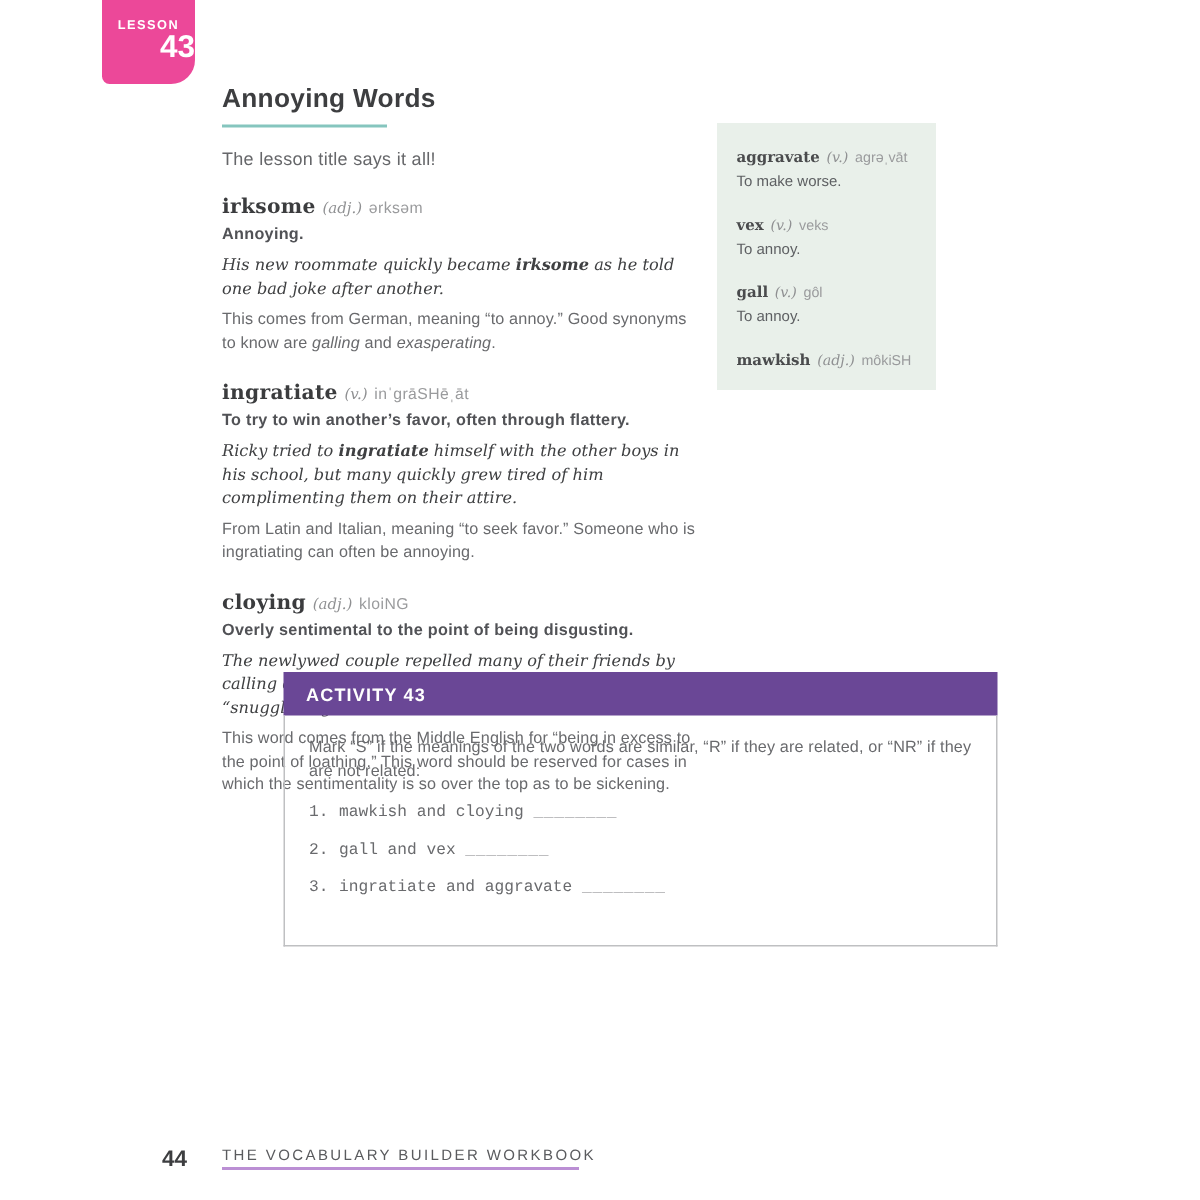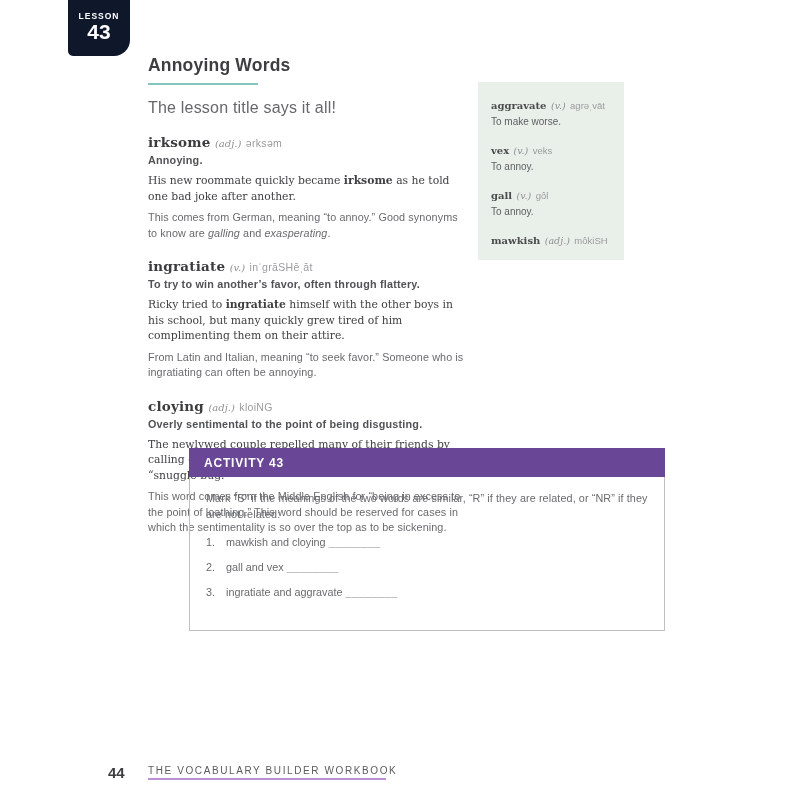--- a/index.html
+++ b/index.html
@@ -1,42 +1,42 @@
 <!DOCTYPE html>
 <html><head>
 <meta charset="utf-8">
 <style>
   html,body{margin:0;padding:0;background:#ffffff;}
   .page{position:relative;width:800px;height:800px;background:#ffffff;overflow:hidden;
         font-family:"Liberation Sans",sans-serif;}
 
   
   .lesson-badge{position:absolute;left:68px;top:0;width:62px;height:56px;
-    background:#0f172a;border-radius:0 0 16px 5px;color:#fff;text-align:center;}
+    background:#ec4899;border-radius:0 0 16px 5px;color:#fff;text-align:center;}
   .lesson-badge .lbl{display:block;margin-top:11px;font-size:8.5px;font-weight:bold;letter-spacing:1px;}
-  .lesson-badge .num{display:block;margin-top:0px;font-size:21px;font-weight:bold;line-height:22px;}
+  .lesson-badge .num{display:block;margin-top:0px;font-size:21px;font-weight:bold;line-height:22px;text-align:right;}
 
   
   .main-col{position:absolute;left:148px;top:55px;width:322px;}
   h1.title{margin:0;font-size:17.5px;font-weight:bold;color:#3d3e40;letter-spacing:0.2px;
     font-family:"Liberation Sans",sans-serif;}
   .title-rule{width:110px;height:2px;background:#85c5be;margin-top:7px;}
-  .intro{margin:14px 0 0 0;font-size:16px;color:#66676a;letter-spacing:0.2px;}
+  .intro{margin:14px 0 0 0;font-size:12px;color:#66676a;letter-spacing:0.2px;}
 
   .entry{margin-top:17px;}
   .entry-head{line-height:15px;}
   .entry-word{font-family:"DejaVu Serif","Liberation Serif",serif;font-weight:bold;
     font-size:13.5px;color:#3b3c3e;letter-spacing:0.2px;}
   .entry-pos{font-family:"DejaVu Serif","Liberation Serif",serif;font-style:italic;
     font-size:10px;color:#8f9092;}
   .entry-phonetic{font-size:10.5px;color:#9a9b9d;letter-spacing:0.3px;}
   .entry-def{margin:2px 0 0 0;font-size:10.8px;font-weight:bold;color:#515256;
     line-height:14px;letter-spacing:0.2px;}
   .entry-example{margin:6px 0 0 0;font-family:"DejaVu Serif","Liberation Serif",serif;
-    font-size:10.8px;color:#3f4042;line-height:15.5px;}
+    font-style:italic;font-size:10.8px;color:#3f4042;line-height:15.5px;}
   .entry-example .b{font-weight:bold;}
   .entry-note{margin:6px 0 0 0;font-size:10.8px;color:#696a6d;line-height:15.5px;letter-spacing:0.1px;}
   .entry-note .it{font-style:italic;}
 
   
   .sidebar{position:absolute;left:478px;top:82px;width:146px;background:#e9f0ea;
     box-sizing:border-box;padding:13px 12px 12px 13px;}
   .side-entry{margin-bottom:11px;}
   .side-entry:last-child{margin-bottom:0;}
   .side-word{font-family:"DejaVu Serif","Liberation Serif",serif;font-weight:bold;
@@ -45,21 +45,21 @@
     font-size:9.5px;color:#8f9092;}
   .side-phonetic{font-size:9.5px;color:#9a9b9d;}
   .side-def{margin:2px 0 0 0;font-size:10px;font-weight:normal;color:#5d5f62;line-height:14px;}
 
   
   .activity{position:absolute;left:148px;top:448px;width:476px;padding-left:41px;}
   .activity-header{background:#6a4796;color:#ffffff;font-size:12px;font-weight:bold;
     letter-spacing:0.8px;padding:8px 15px 7px 15px;}
   .activity-body{border:1px solid #bfc0c2;border-top:none;padding:13px 16px 16px 16px;}
   .activity-instructions{margin:0;font-size:10.8px;color:#696a6d;line-height:16px;letter-spacing:0.1px;}
-  .activity-list{margin:14px 0 16px 0;padding:0;list-style:none;}
+  .activity-list{margin:14px 0 16px 0;padding:0;list-style:none;font-family:Liberation Mono, monospace;}
   .activity-item{margin:0 0 13px 0;font-size:10.8px;color:#696a6d;}
   .activity-item:last-child{margin-bottom:0;}
   .ai-num{display:inline-block;width:20px;}
   .ai-blank{color:#a9aaac;letter-spacing:0.5px;}
 
   
   .footer-pagenum{position:absolute;left:108px;top:764px;font-size:15px;font-weight:bold;color:#3d3e40;}
   .footer-title{position:absolute;left:148px;top:765px;font-size:10px;color:#5a5b5e;letter-spacing:1.6px;}
   .footer-rule{position:absolute;left:148px;top:778px;width:238px;height:2px;background:#bb8fd4;}
 </style>

